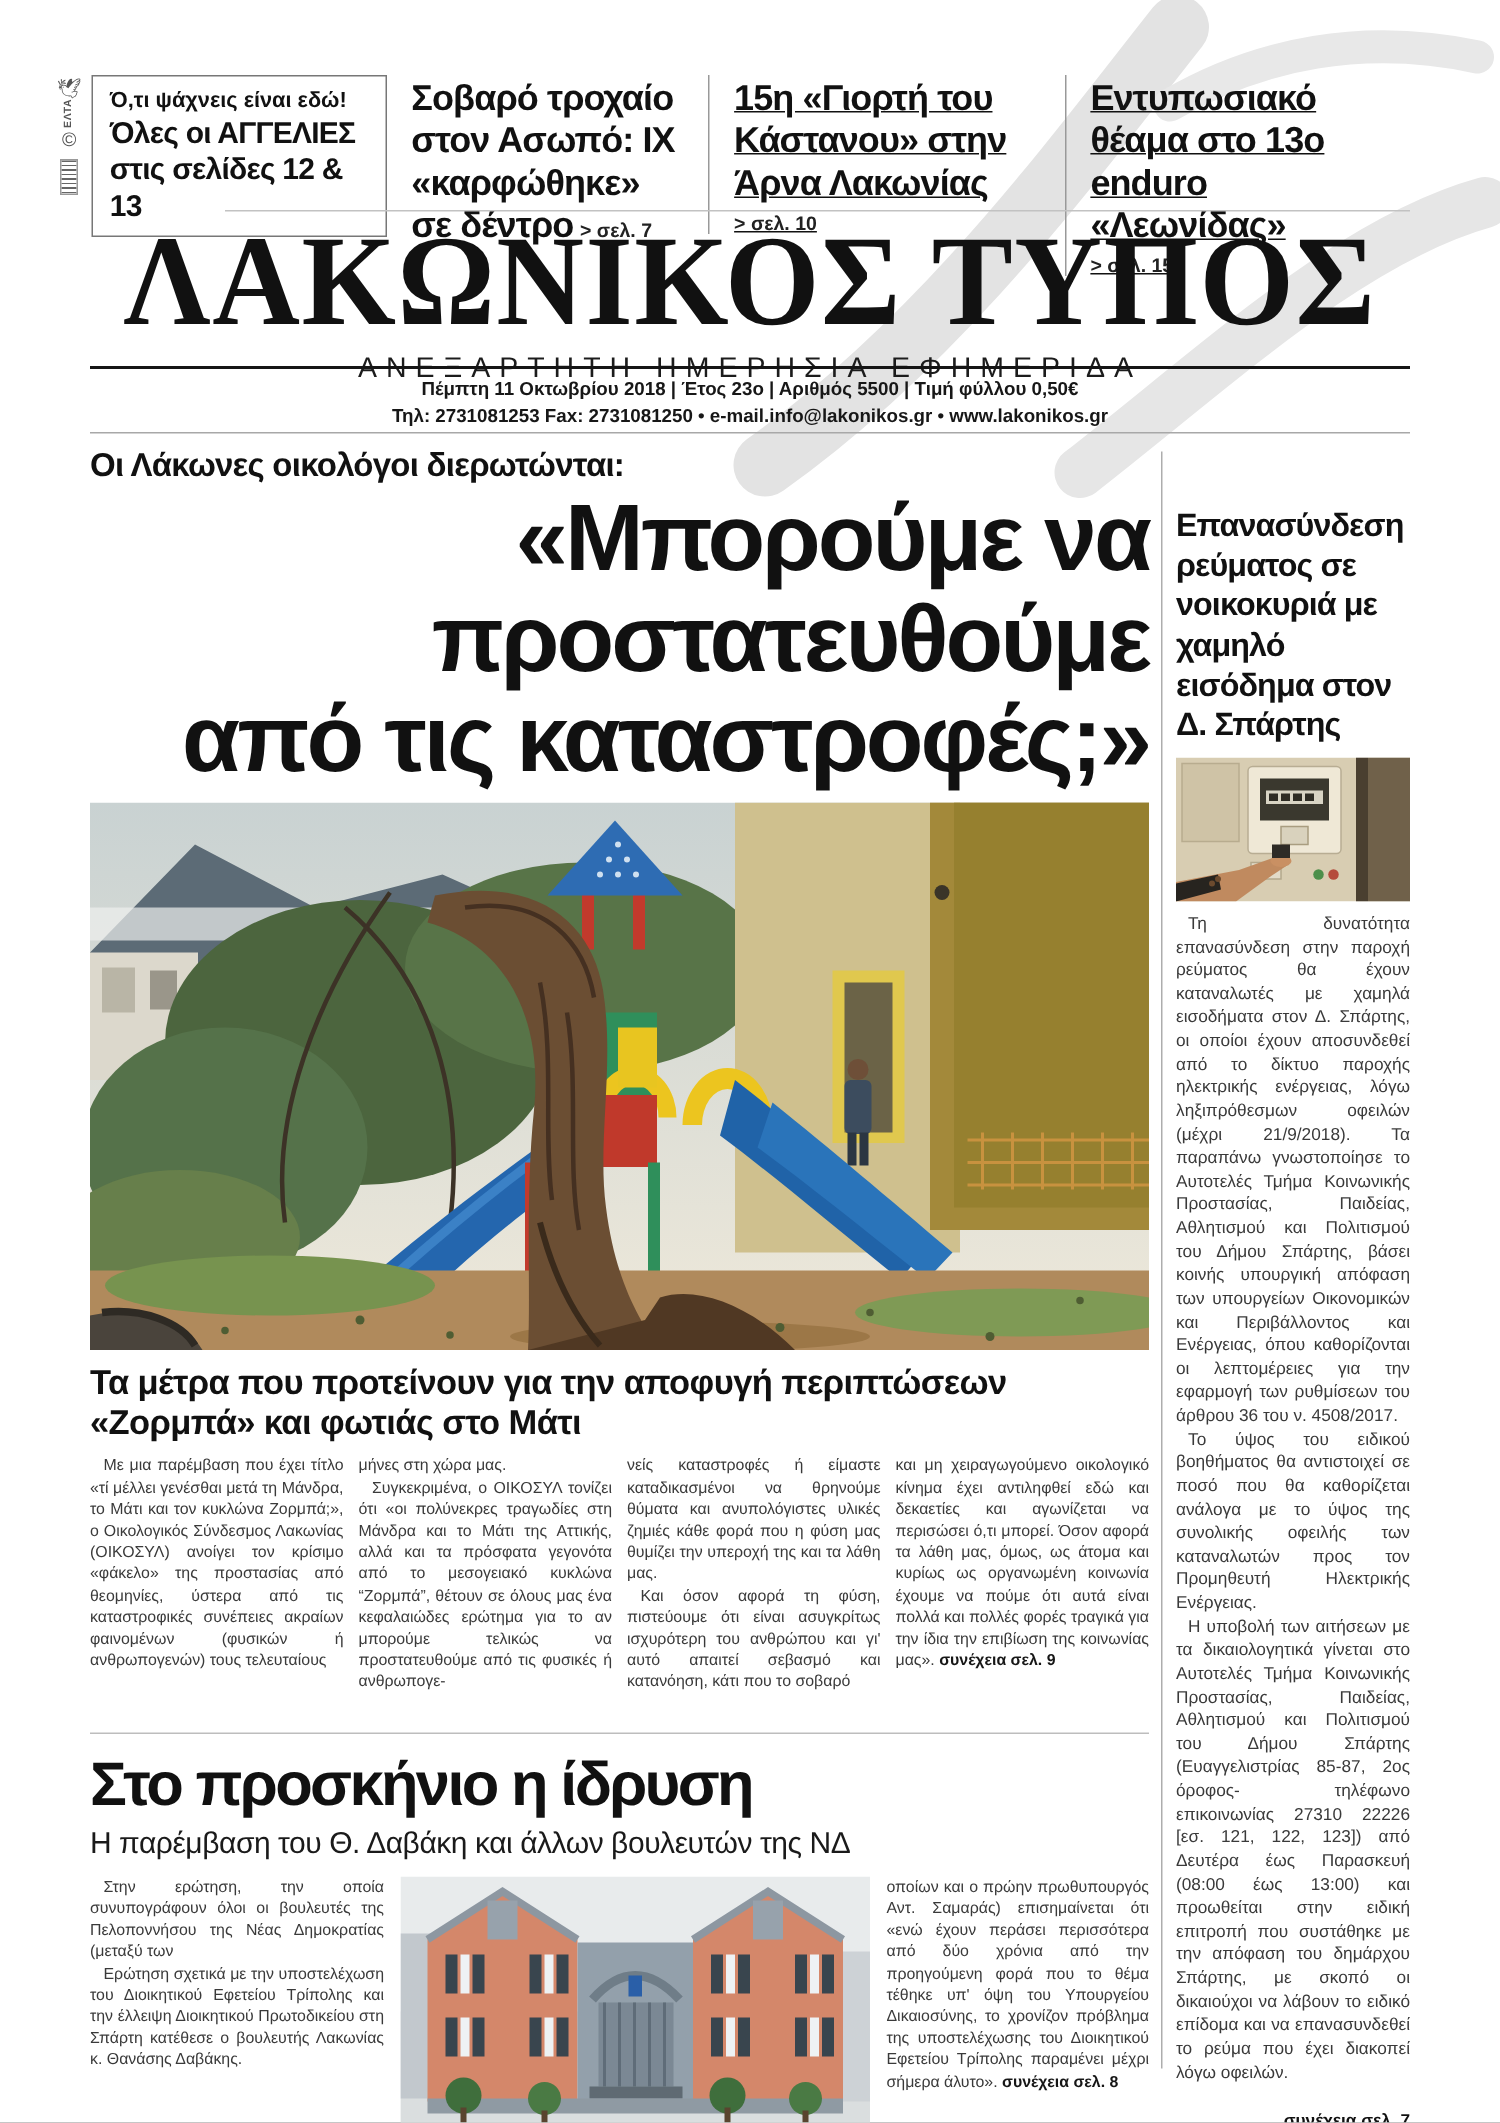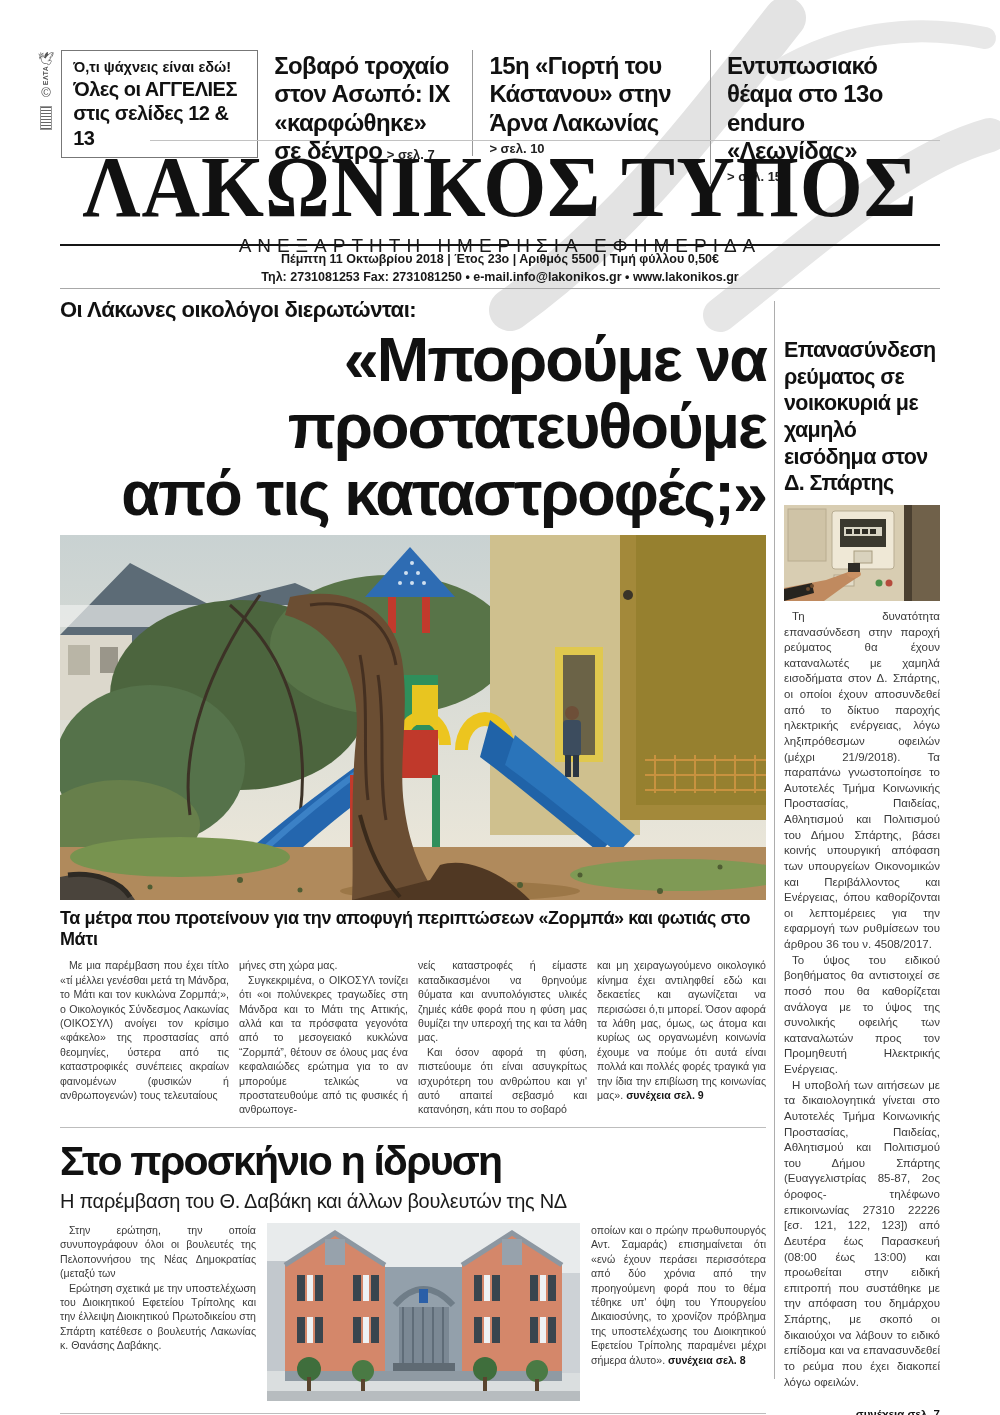--- a/index.html
+++ b/index.html
@@ -11,21 +11,21 @@
   
   .topbar{position:absolute;left:34px;top:50px;width:906px;height:88px;display:flex;align-items:flex-start;}
   .side-logos{width:26px;display:flex;flex-direction:column;align-items:center;gap:7px;padding-top:2px;}
   .logo-glyph{color:#555;font-size:13px;line-height:1;}
   .elta-vert{font-size:7px;font-weight:bold;color:#555;transform:rotate(-90deg);letter-spacing:.5px;}
   .barcode{width:10px;height:22px;background:repeating-linear-gradient(#666 0 1px,#fff 1px 3px);border:1px solid #999;}
   .teaser-box{border:1px solid #777;padding:7px 11px;width:186px;margin-left:3px;}
   .tb1{font-size:14.5px;font-weight:bold;line-height:1.3;}
   .tb2{font-size:20px;font-weight:bold;line-height:1.22;letter-spacing:-.5px;}
   .teaser{padding:2px 14px 0 16px;}
-  .teaser.sep{border-left:1px solid #999;}
+  .teaser.sep{border-left:1px solid #999;text-decoration:underline;}
   .t-title{font-size:24px;font-weight:bold;line-height:1.18;letter-spacing:-.6px;}
   .t-page{font-size:13px;font-weight:bold;color:#222;}
   .t-page.block{display:block;margin-top:4px;}
   .t2{width:198px;} .t3{width:222px;} .t4{width:214px;}
   .topline{position:absolute;left:150px;right:60px;top:140px;border-top:1px solid #c2c2c2;}
   
   .masthead{position:absolute;left:60px;top:144px;width:880px;text-align:center;}
   .m-title{font-family:"Liberation Serif",serif;font-weight:bold;font-size:81px;line-height:1.02;
            letter-spacing:1px;transform:scaleY(1.06);transform-origin:top;white-space:nowrap;}
   .m-sub{margin-top:8px;font-size:19px;letter-spacing:6px;color:#1c1c1c;}
@@ -33,22 +33,22 @@
   .dateline{position:absolute;left:60px;right:60px;top:250px;text-align:center;font-size:12.5px;
             font-weight:bold;line-height:1.45;color:#171717;}
   .ruleB{position:absolute;left:60px;right:60px;top:288px;border-top:1px solid #a8a8a8;}
   
   .content{position:absolute;left:60px;top:297px;width:880px;}
   .main{position:absolute;left:0;top:0;width:706px;}
   .vsep{position:absolute;left:714px;top:4px;width:1px;height:1078px;background:#adadad;}
   .kicker{font-size:22px;font-weight:bold;letter-spacing:-.5px;}
   .headline{font-size:63px;font-weight:bold;line-height:1.06;letter-spacing:-2px;margin-top:3px;text-align:right;}
   .lead-photo{display:block;margin-top:9px;width:706px;height:365px;}
-  .caption{margin-top:8px;font-size:18px;font-weight:bold;letter-spacing:-.4px;}
-  .cols{display:flex;gap:10px;margin-top:8px;padding-bottom:10px;border-bottom:1px solid #bdbdbd;}
+  .caption{margin-top:8px;font-size:23px;font-weight:bold;letter-spacing:-.4px;}
+  .cols{display:flex;gap:10px;margin-top:8px;padding-bottom:26px;border-bottom:1px solid #bdbdbd;}
   .col{flex:1;font-size:10.6px;line-height:1.36;text-align:justify;color:#3a3a3a;}
   .col p{margin:0;}
   .col p.ind{text-indent:9px;}
   .cont{font-weight:bold;color:#161616;}
   .headline2{font-size:41px;font-weight:bold;line-height:1.08;letter-spacing:-1.8px;margin-top:11px;}
   .subhead{font-size:20px;margin-top:7px;letter-spacing:-.3px;color:#1a1a1a;}
   .row2{display:flex;gap:11px;margin-top:10px;padding-bottom:12px;border-bottom:1px solid #bdbdbd;}
   .col2{font-size:10.6px;line-height:1.36;text-align:justify;color:#3a3a3a;}
   .col2 p{margin:0;} .col2 p.ind{text-indent:9px;}
   .col2a{width:196px;} .col2b{width:175px;}

